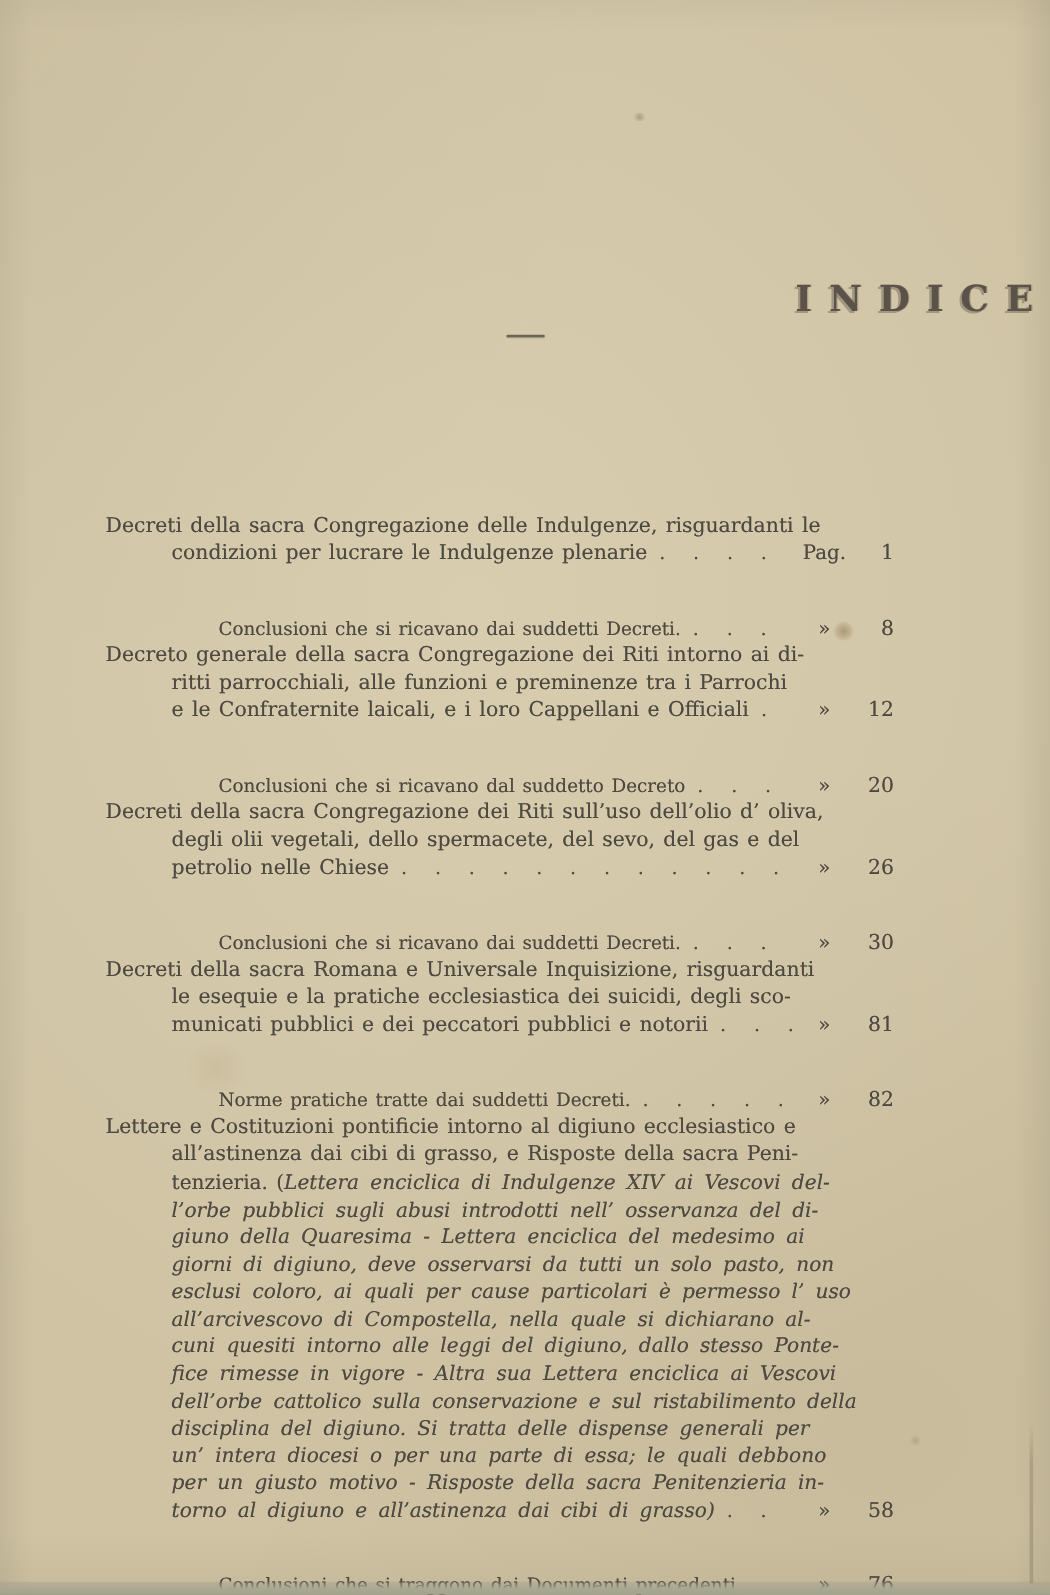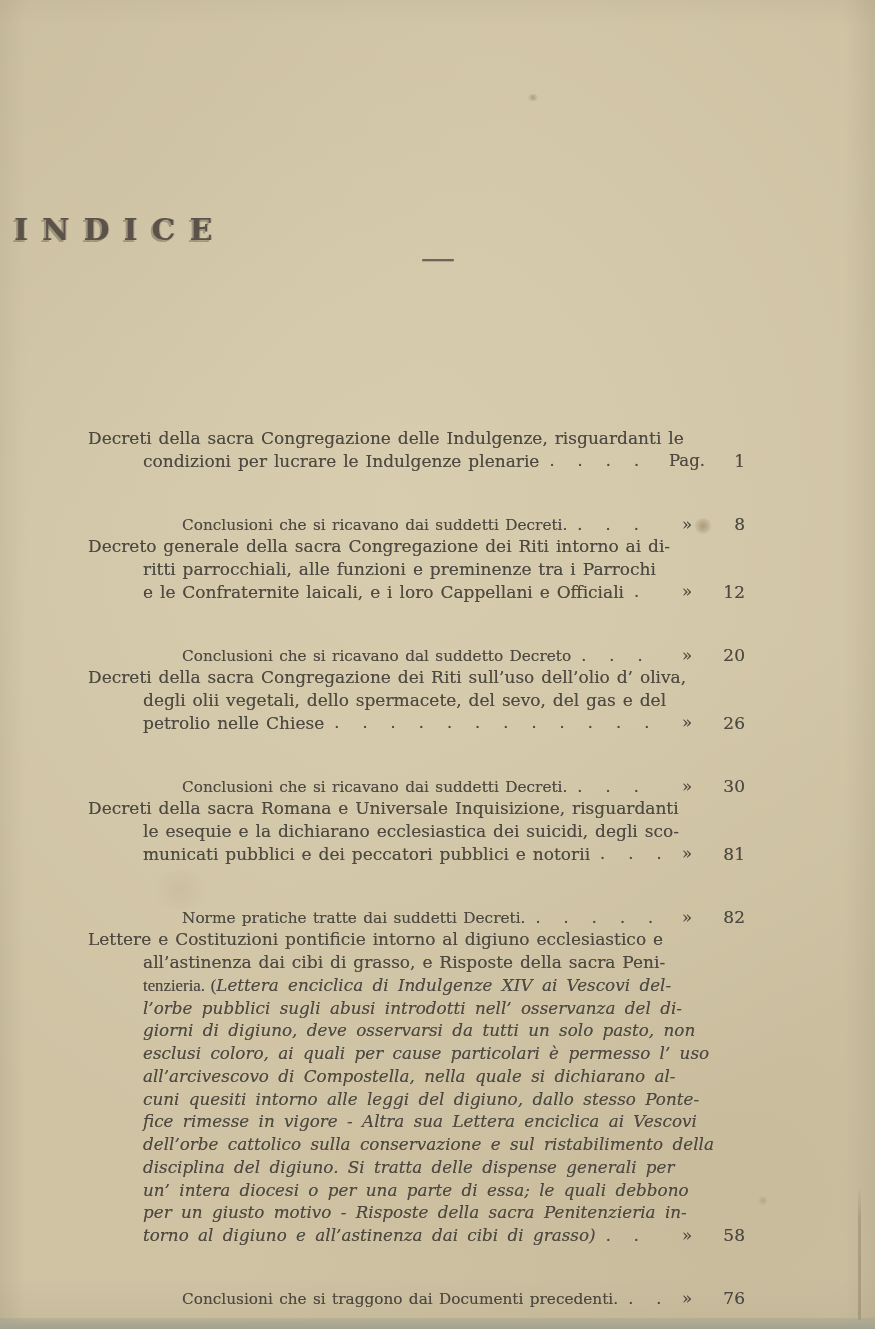--- a/index.html
+++ b/index.html
@@ -30,21 +30,21 @@
   .stain{position:absolute;border-radius:50%;pointer-events:none;}
   .stain-1{left:694px;top:518px;width:18px;height:16px;
     background:radial-gradient(circle, rgba(138,117,78,0.55) 0%, rgba(138,117,78,0.25) 45%, rgba(138,117,78,0) 75%);}
   .stain-2{left:527px;top:94px;width:12px;height:7px;
     background:radial-gradient(circle, rgba(120,112,95,0.45) 0%, rgba(120,112,95,0) 75%);}
   .stain-3{left:758px;top:1196px;width:10px;height:9px;
     background:radial-gradient(circle, rgba(130,115,85,0.30) 0%, rgba(130,115,85,0) 75%);}
   .stain-4{left:150px;top:870px;width:60px;height:40px;
     background:radial-gradient(circle, rgba(170,155,120,0.18) 0%, rgba(170,155,120,0) 75%);}
 
-  .title-wrap{position:absolute;left:0;right:0;top:212px;text-align:left;}
+  .title-wrap{position:absolute;left:0;right:0;top:232px;text-align:right;}
   .title{
     display:inline-block;
     font-size:30px;font-weight:bold;
     letter-spacing:14px;
     padding-left:14px; 
     color:#5b5349;
     text-shadow:-2px 2px 0 rgba(82,74,60,0.38), 1px 0 0 rgba(82,74,60,0.25);
   }
   .title-rule{
     width:32px;height:2px;margin:12px auto 0;
@@ -58,24 +58,24 @@
   .toc-line{
     display:flex;align-items:baseline;
     height:22.75px;line-height:22.75px;
     white-space:nowrap;
     text-shadow:0 0 0.5px rgba(77,72,64,0.55);
   }
   .line-text{flex:none;min-width:0;}
   .i-0{padding-left:0;}
   .i-1{padding-left:55px;}
   .i-2{padding-left:94px;margin-top:40px;}
-  .s-r{font-size:17px;word-spacing:1.5px;align-items:flex-end;}
+  .s-r{font-size:17px;word-spacing:1.5px;}
   .s-sm{font-size:15.3px;word-spacing:1.5px;}
   .s-it{font-size:16.8px;font-style:italic;word-spacing:4px;}
-  .s-it .pre-roman{font-style:normal;word-spacing:1.5px;font-family:Liberation Serif, serif;}
+  .s-it .pre-roman{font-style:normal;word-spacing:1.5px;}
   .leader{
     flex:1;min-width:0;overflow:hidden;
     font-style:normal;font-size:16px;
     letter-spacing:9px;padding:0 4px 0 10px;
     word-spacing:0;
   }
   .ref{flex:none;width:48px;text-align:center;font-style:normal;font-size:16.5px;word-spacing:0;}
   .page-num{flex:none;width:34px;text-align:right;font-style:normal;font-size:17px;word-spacing:0;}
 </style>
 </head>
@@ -141,21 +141,21 @@
       <div class="toc-line i-2 s-sm">
         <span class="line-text"><span>Conclusioni che si ricavano dai suddetti Decreti.</span></span>
         <span class="leader">. . . . .</span>
         <span class="ref">»</span>
         <span class="page-num">30</span>
       </div>
       <div class="toc-line i-0 s-r">
         <span class="line-text"><span>Decreti della sacra Romana e Universale Inquisizione, risguardanti</span></span>
       </div>
       <div class="toc-line i-1 s-r">
-        <span class="line-text"><span>le esequie e la dichiarano ecclesiastica dei suicidi, degli sco-</span></span>
+        <span class="line-text"><span>le esequie e la pratiche ecclesiastica dei suicidi, degli sco-</span></span>
       </div>
       <div class="toc-line i-1 s-r">
         <span class="line-text"><span>municati pubblici e dei peccatori pubblici e notorii</span></span>
         <span class="leader">. . . .</span>
         <span class="ref">»</span>
         <span class="page-num">81</span>
       </div>
       <div class="toc-line i-2 s-sm">
         <span class="line-text"><span>Norme pratiche tratte dai suddetti Decreti.</span></span>
         <span class="leader">. . . . . . .</span>
@@ -166,20 +166,23 @@
         <span class="line-text"><span>Lettere e Costituzioni pontificie intorno al digiuno ecclesiastico  e</span></span>
       </div>
       <div class="toc-line i-1 s-r">
         <span class="line-text"><span>all’astinenza dai cibi di grasso, e Risposte della sacra Peni-</span></span>
       </div>
       <div class="toc-line i-1 s-it">
         <span class="line-text"><span class="pre-roman">tenzieria. (</span><span>Lettera enciclica di Indulgenze XIV ai Vescovi del-</span></span>
       </div>
       <div class="toc-line i-1 s-it">
         <span class="line-text"><span>l’orbe pubblici sugli abusi introdotti nell’ osservanza del di-</span></span>
+      </div>
+      <div class="toc-line i-1 s-it">
+        <span class="line-text"><span>giuno della Quaresima - Lettera enciclica del medesimo ai</span></span>
       </div>
       <div class="toc-line i-1 s-it">
         <span class="line-text"><span>giorni di digiuno, deve osservarsi da tutti un solo pasto, non</span></span>
       </div>
       <div class="toc-line i-1 s-it">
         <span class="line-text"><span>esclusi coloro, ai quali per cause particolari è permesso l’ uso</span></span>
       </div>
       <div class="toc-line i-1 s-it">
         <span class="line-text"><span>all’arcivescovo di Compostella, nella quale si dichiarano al-</span></span>
       </div>

